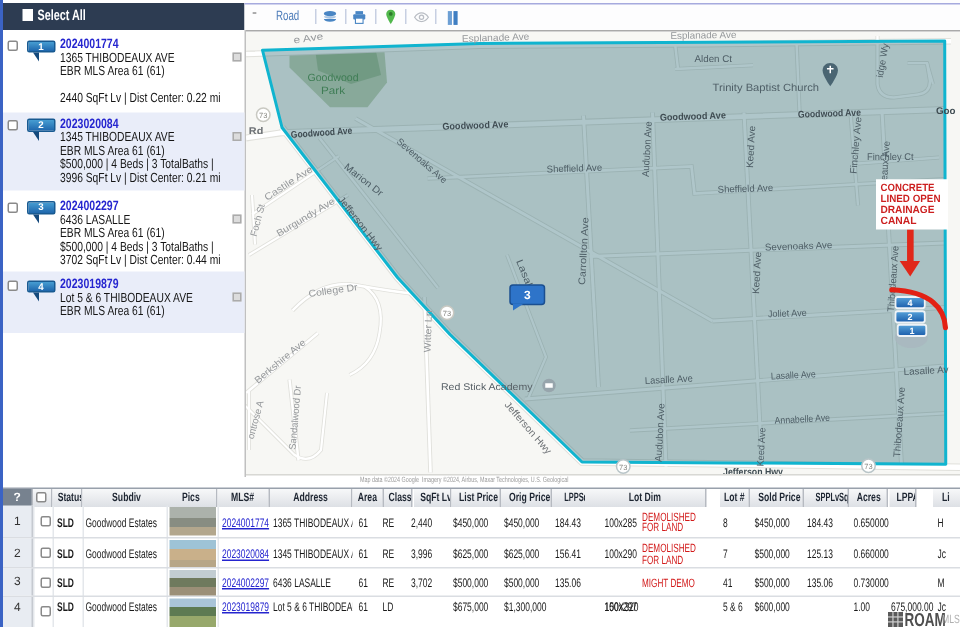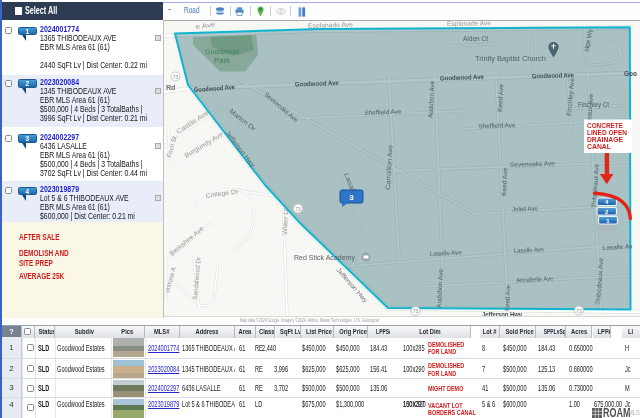--- a/index.html
+++ b/index.html
@@ -25,21 +25,21 @@
 #cream{position:absolute;left:0;top:202px;width:161px;height:96.5px;background:#fbf7e6}
 .red{position:absolute;left:17px;color:#d21a1a;font-weight:bold;font-size:8.3px}
 
 .th{position:absolute;top:0;height:11.5px;background:linear-gradient(#f7f8f9,#dde0e5);border-right:1px solid #b6bac1;color:#1d2531;font-weight:bold;font-size:8px;text-align:center;line-height:11px;overflow:hidden}
 .td{position:absolute;font-size:8.3px;color:#1a1a1a;overflow:hidden}
 #table .t{transform:scaleX(.68)}
 .trow{position:absolute;left:0;width:638px;border-bottom:1px solid #dadde2}
 .ncol{position:absolute;left:0;width:20px;background:#e8ecf2;border-right:1px solid #c5c9d0;text-align:center;font-size:8px;color:#333}
 .tcb{position:absolute;left:25px;width:7px;height:7px;border:1px solid #8a8a8a;border-radius:1.5px;background:#fff}
 .tlink{color:#2525cf;text-decoration:underline}
-.tred{position:absolute;color:#d21a1a;font-weight:bold;font-size:8px;line-height:7.8px}
+.tred{position:absolute;color:#d21a1a;font-weight:normal;font-size:8px;line-height:7.8px}
 .tred .t{transform:scaleX(.8)}
 </style></head>
 <body>
 
 <div id="mapwrap" class="ab" style="left:164px;top:21px;width:476px;height:296px">
 <svg width="476" height="296" viewBox="164 21 476 296" font-family="Liberation Sans, sans-serif">
 <defs>
 <linearGradient id="mg" x1="0" y1="0" x2="0" y2="1">
 <stop offset="0" stop-color="#57a3da"></stop>
           <stop offset="1" stop-color="#1a5caa"></stop>
@@ -291,28 +291,21 @@
     <div class="sln" style="top:32px"><span class="t">$500,000 | 4 Beds | 3 TotalBaths |</span></div>
     <div class="sln" style="top:41px"><span class="t">3702 SqFt Lv | Dist Center: 0.44 mi</span></div>
     <div class="gsq" style="top:16px"></div>
   </div>
   <div class="srow alt" style="top:161.5px;height:40.5px">
     <div class="scb" style="top:6px"></div>
     <div class="mk" style="top:5.5px">4</div>
     <div class="slink" style="top:3px"><span class="t">2023019879</span></div>
     <div class="sln" style="top:12px"><span class="t">Lot 5 &amp; 6 THIBODEAUX AVE</span></div>
     <div class="sln" style="top:21px"><span class="t">EBR MLS Area 61 (61)</span></div>
-    <div class="sln" style="top:30px"><span class="t">$600,000 | Dist Center: 0.21 mi</span></div>
     <div class="gsq" style="top:14px"></div>
-  </div>
-  <div id="cream">
-    <div class="red" style="top:10.5px"><span class="t">AFTER SALE</span></div>
-    <div class="red" style="top:26.5px"><span class="t">DEMOLISH AND</span></div>
-    <div class="red" style="top:36.5px"><span class="t">SITE PREP</span></div>
-    <div class="red" style="top:49.5px"><span class="t">AVERAGE 25K</span></div>
   </div>
 </div>
 
 <div id="table" class="ab" style="left:2px;top:325px;width:638px;height:93px">
 
   <div class="ab" style="left:0;top:0;width:638px;height:11.5px;border-top:1px solid #98a0ab">
     <div class="th" style="left:0;width:20px;background:#77828f;color:#fff">?</div>
     <div class="th" style="left:20px;width:12.5px"><span style="display:inline-block;width:7px;height:7px;border:1px solid #8a8a8a;border-radius:1.5px;background:#fff;margin-top:2px"></span></div>
     <div class="th" style="left:32.5px;width:20px"><span class="tc">Status</span></div>
     <div class="th" style="left:52.5px;width:60px"><span class="tc">Subdiv</span></div>
@@ -345,21 +338,21 @@
   <div class="trow" style="top:11.5px;height:22px;line-height:22px">
     <div class="ncol" style="top:0;height:100%">1</div>
     <div class="tcb" style="top:7px"></div>
     <div class="td" style="left:35.5px;top:0;height:100%;font-weight:bold"><span class="t">SLD</span></div>
     <div class="td" style="left:55px;top:0;height:100%"><span class="t">Goodwood Estates</span></div>
     <div class="ab" style="left:110.5px;top:1.5px;width:31px;height:19px;background:linear-gradient(#acb2ab 0%,#acb2ab 40%,#888d82 40%,#888d82 70%,#b3a78d 70%)"></div>
     <div class="td" style="left:146px;top:0;height:100%"><span class="t tlink">2024001774</span></div>
     <div class="td" style="left:180px;top:0;height:100%;width:53px"><span class="t">1365 THIBODEAUX AV</span></div>
     <div class="td" style="left:237px;top:0;height:100%"><span class="t">61</span></div>
     <div class="td" style="left:253px;top:0;height:100%"><span class="t">RE</span></div>
-    <div class="td" style="left:260px;top:0;height:100%"><span class="t">2,440</span></div>
+    <div class="td" style="left:272px;top:0;height:100%"><span class="t">2,440</span></div>
     <div class="td" style="left:300px;top:0;height:100%"><span class="t">$450,000</span></div>
     <div class="td" style="left:334px;top:0;height:100%"><span class="t">$450,000</span></div>
     <div class="td" style="left:367.5px;top:0;height:100%"><span class="t">184.43</span></div>
     <div class="td" style="left:400.5px;top:0;height:100%"><span class="t">100x285</span></div>
     <div class="tred" style="left:425.5px;top:4px"><span class="t">DEMOLISHED</span><br><span class="t">FOR LAND</span></div>
     <div class="td" style="left:480px;top:0;height:100%"><span class="t">8</span></div>
     <div class="td" style="left:500.5px;top:0;height:100%"><span class="t">$450,000</span></div>
     <div class="td" style="left:535.5px;top:0;height:100%"><span class="t">184.43</span></div>
     <div class="td" style="left:566.8px;top:0;height:100%"><span class="t">0.650000</span></div>
     <div class="td" style="left:623px;top:0;height:100%"><span class="t">H</span></div>
@@ -413,21 +406,20 @@
     <div class="td" style="left:35.5px;top:0;height:100%;font-weight:bold"><span class="t">SLD</span></div>
     <div class="td" style="left:55px;top:0;height:100%"><span class="t">Goodwood Estates</span></div>
     <div class="ab" style="left:110.5px;top:1px;width:31px;height:19px;background:linear-gradient(#a9c4d8 0%,#a9c4d8 30%,#5d7a52 30%,#5d7a52 60%,#97a86b 60%)"></div>
     <div class="td" style="left:146px;top:0;height:100%"><span class="t tlink">2023019879</span></div>
     <div class="td" style="left:180px;top:0;height:100%;width:53px"><span class="t">Lot 5 &amp; 6 THIBODEAU</span></div>
     <div class="td" style="left:237px;top:0;height:100%"><span class="t">61</span></div>
     <div class="td" style="left:253px;top:0;height:100%"><span class="t">LD</span></div>
     <div class="td" style="left:300px;top:0;height:100%"><span class="t">$675,000</span></div>
     <div class="td" style="left:334px;top:0;height:100%"><span class="t">$1,300,000</span></div>
     <div class="td" style="left:400.5px;top:0;height:100%"><span class="t">150x297</span></div>
-    <div class="tred" style="left:425.5px;top:4px"><span class="t">VACANT LOT</span><br><span class="t">BORDERS CANAL</span></div>
     <div class="td" style="left:480px;top:0;height:100%"><span class="t">5 &amp; 6</span></div>
     <div class="td" style="left:500.5px;top:0;height:100%"><span class="t">$600,000</span></div>
     <div class="td" style="left:566.8px;top:0;height:100%"><span class="t">1.00</span></div>
     <div class="td" style="left:591.8px;top:0;height:100%"><span class="t">675,000.00</span></div>
     <div class="td" style="left:623px;top:0;height:100%"><span class="t">Jc</span></div>
   </div>
 </div>
 
 <div class="ab" style="left:592px;top:407px;width:32px;height:11px">
   <svg width="10" height="10" viewBox="0 0 10 10" style="position:absolute;top:0.5px">

